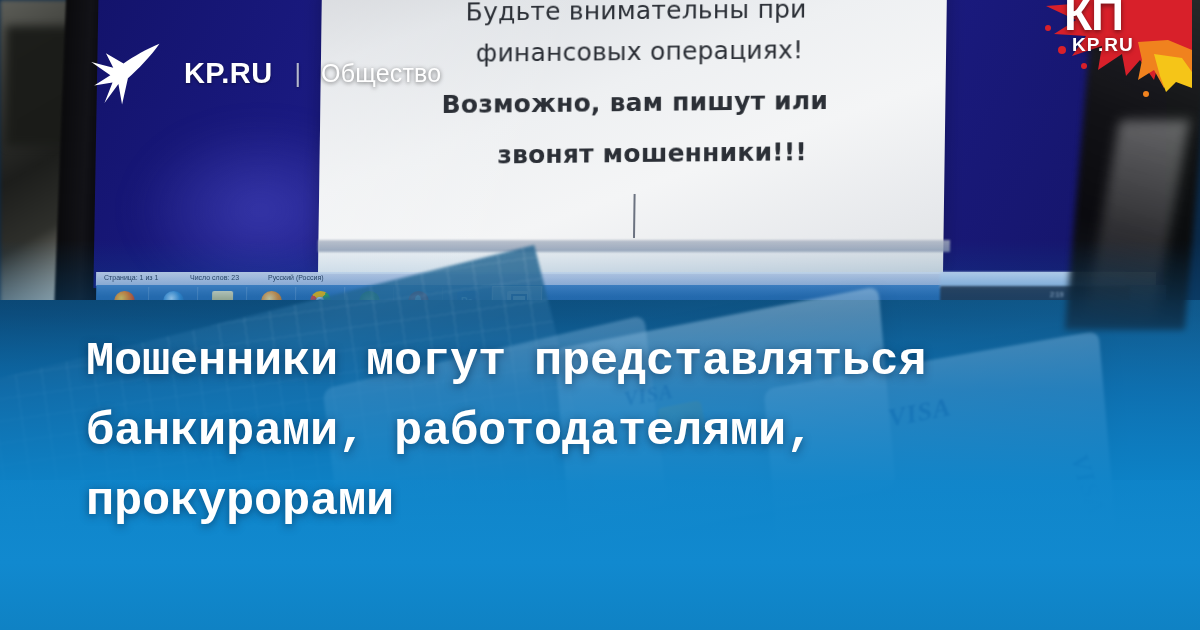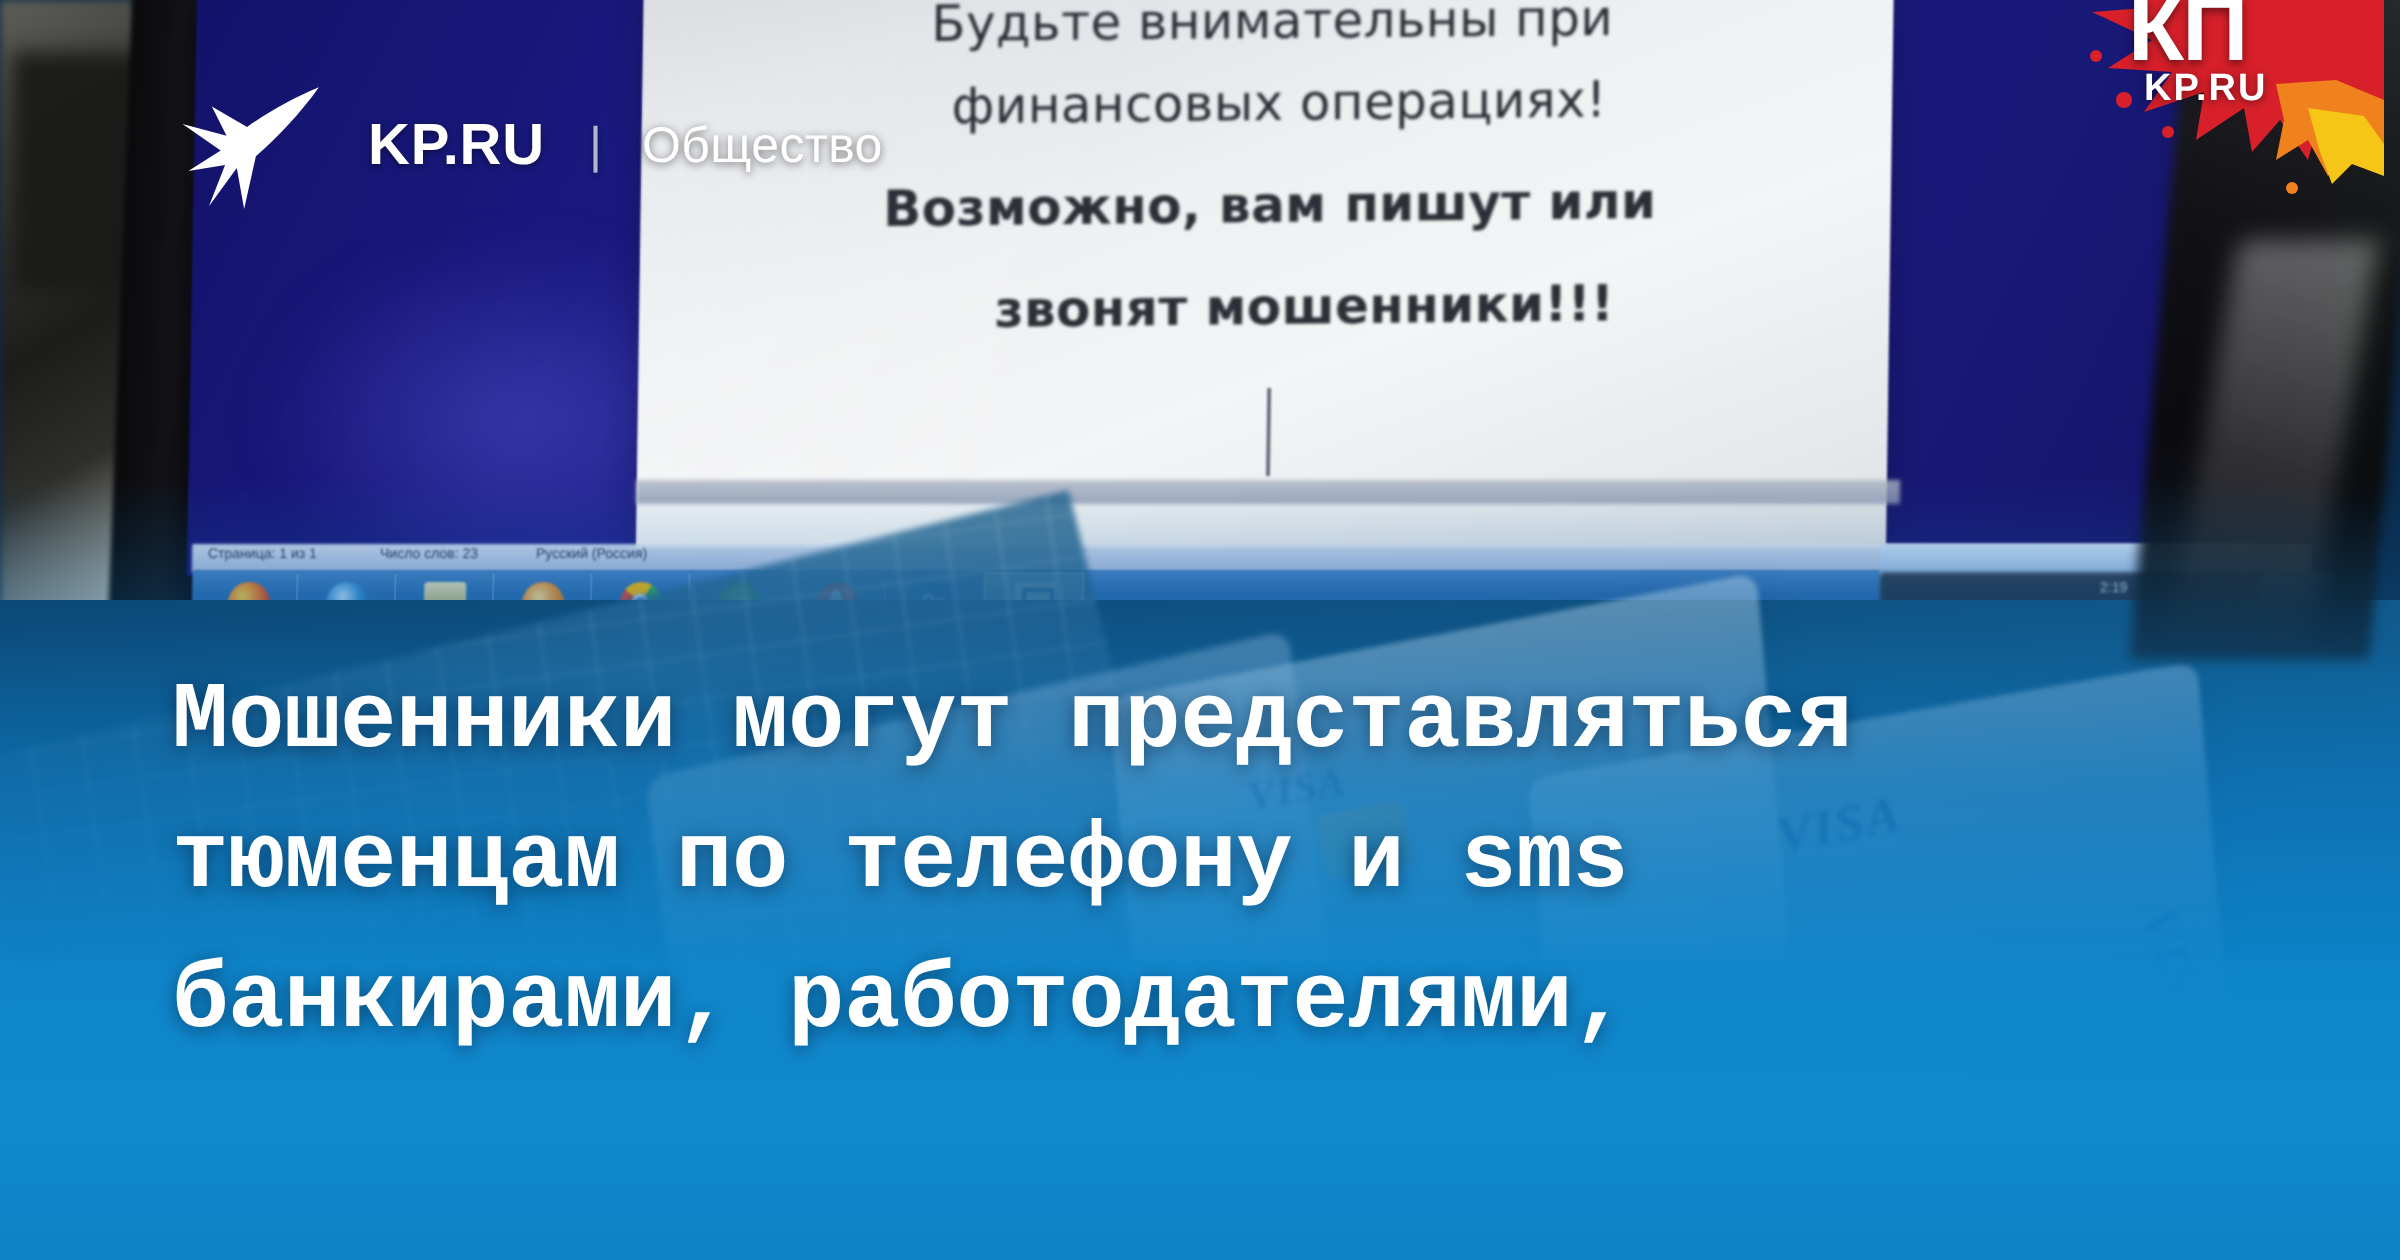--- a/index.html
+++ b/index.html
@@ -280,17 +280,17 @@
       <circle fill="#d8202a" cx="42" cy="82" r="3"></circle>
       <circle fill="#f0821e" cx="104" cy="110" r="3"></circle>
       <circle fill="#d8202a" cx="6" cy="44" r="3"></circle>
     </svg>
     <div class="wm-kp">КП</div>
     <div class="wm-url">KP.RU</div>
   </div>
 
   <h1 class="headline">
     <div>Мошенники могут представляться</div>
-    <div>тюменцам по телефону и sms</div>
     <div>банкирами, работодателями,</div>
+    <div>прокурорами</div>
   </h1>
 
 </div>
 
 </body></html>

